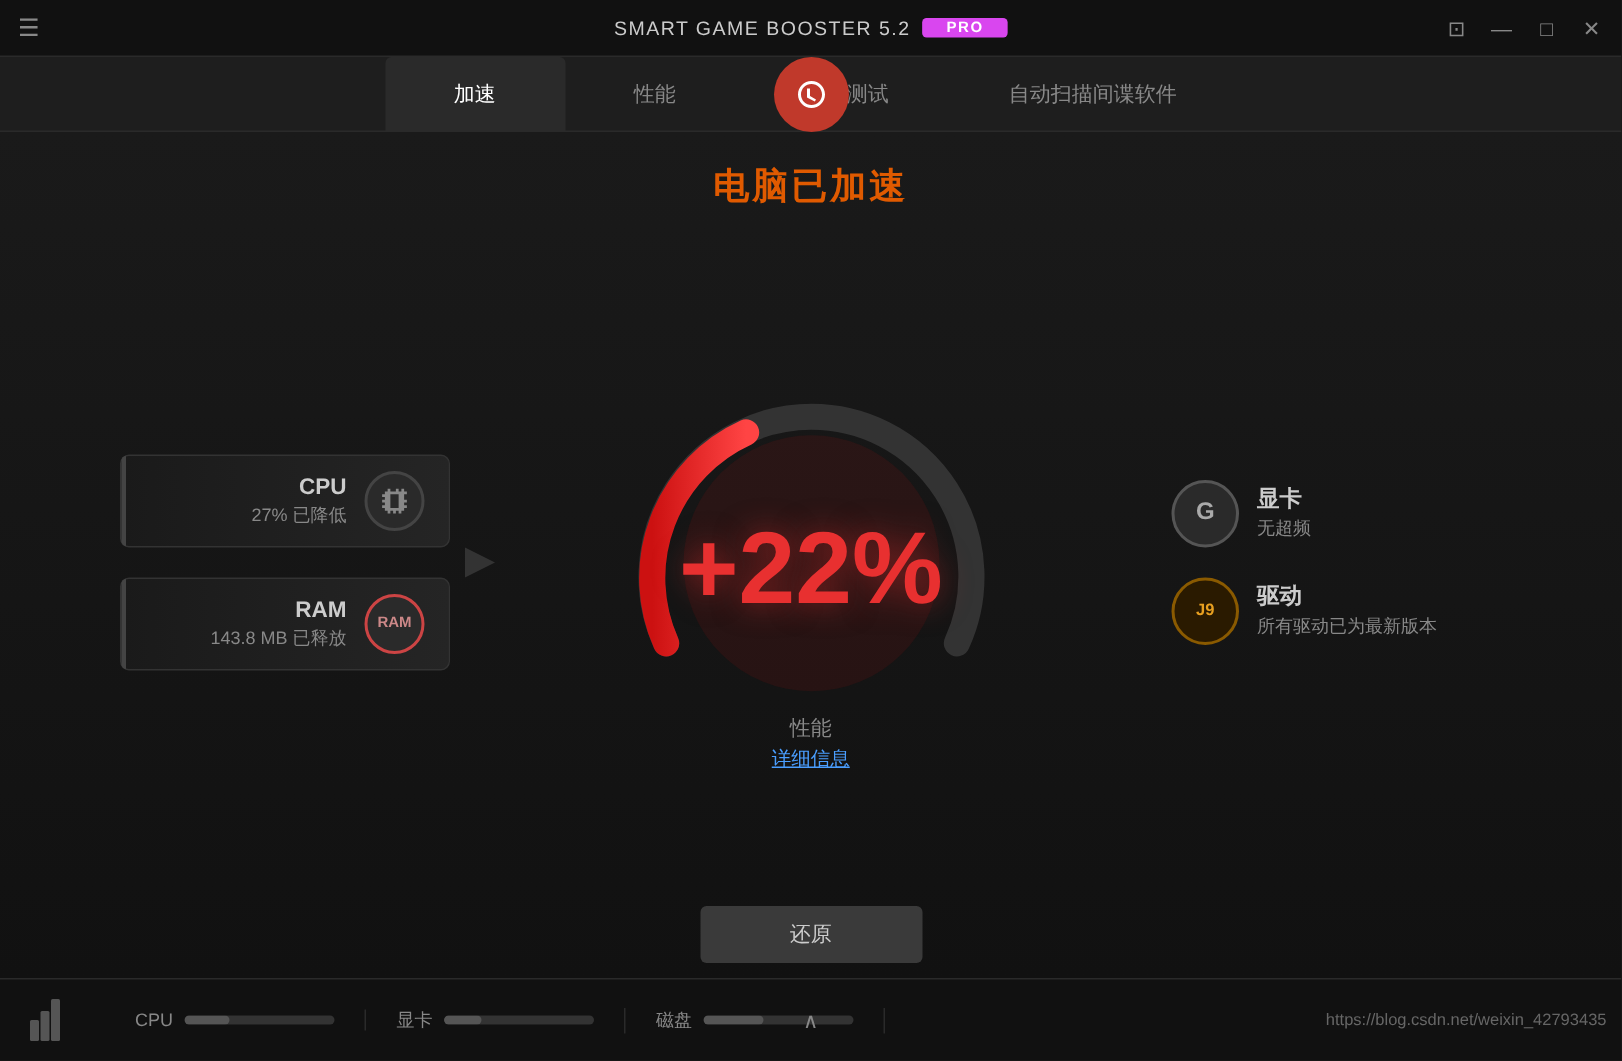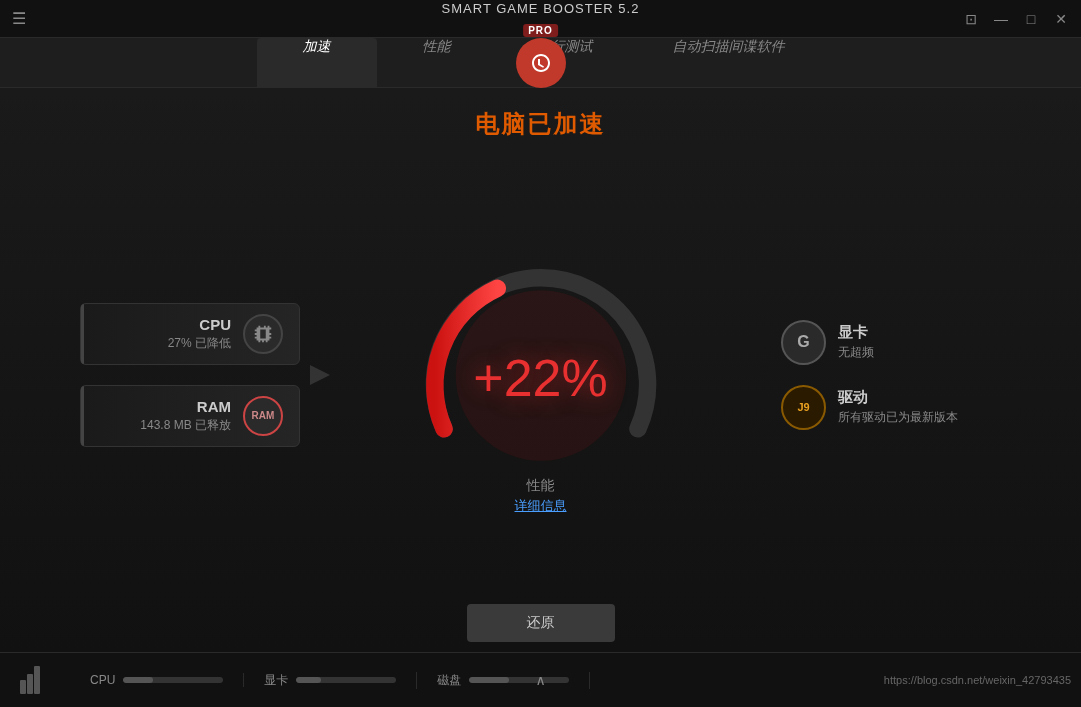--- a/index.html
+++ b/index.html
@@ -37,28 +37,27 @@
       position: absolute;
       left: 50%;
       transform: translateX(-50%);
       display: flex;
       align-items: center;
       gap: 8px;
       font-size: 13px;
       letter-spacing: 1px;
       color: #ccc;
       text-transform: uppercase;
-      flex-direction: column;
     }
     .pro-badge {
-      background: #7f1d1d;
+      background: #d946ef;
       color: #fff;
       font-size: 10px;
       font-weight: bold;
-      padding: 1px 5px;
+      padding: 1px 16px;
       border-radius: 3px;
     }
     .title-bar-right {
       display: flex;
       align-items: center;
       gap: 14px;
     }
     .win-btn {
       color: #888;
       font-size: 14px;
@@ -75,28 +74,27 @@
       align-items: center;
       justify-content: center;
       gap: 0;
       border-bottom: 1px solid #2a2a2a;
       position: relative;
     }
     .tab {
       height: 50px;
       padding: 0 40px;
       display: flex;
-      align-items: flex-start;
+      align-items: center;
       justify-content: center;
       font-size: 14px;
       cursor: pointer;
       color: #888;
       position: relative;
       min-width: 120px;
-      font-style: italic;
     }
     .tab.active {
       background: #2a2a2a;
       color: #fff;
       border-radius: 4px 4px 0 0;
     }
     .tab-icon-center {
       width: 50px;
       height: 50px;
       border-radius: 50%;
@@ -270,22 +268,22 @@
     }
     .gauge-svg {
       width: 260px;
       height: 260px;
     }
     .gauge-value {
       position: absolute;
       top: 50%;
       left: 50%;
       transform: translate(-50%, -45%);
-      font-size: 52px;
-      font-weight: normal;
+      font-size: 68px;
+      font-weight: bold;
       color: #e83030;
       text-shadow: 0 0 20px rgba(232, 48, 48, 0.5);
     }
     .gauge-label {
       text-align: center;
       margin-top: -10px;
     }
     .gauge-label-main {
       font-size: 14px;
       color: #888;

